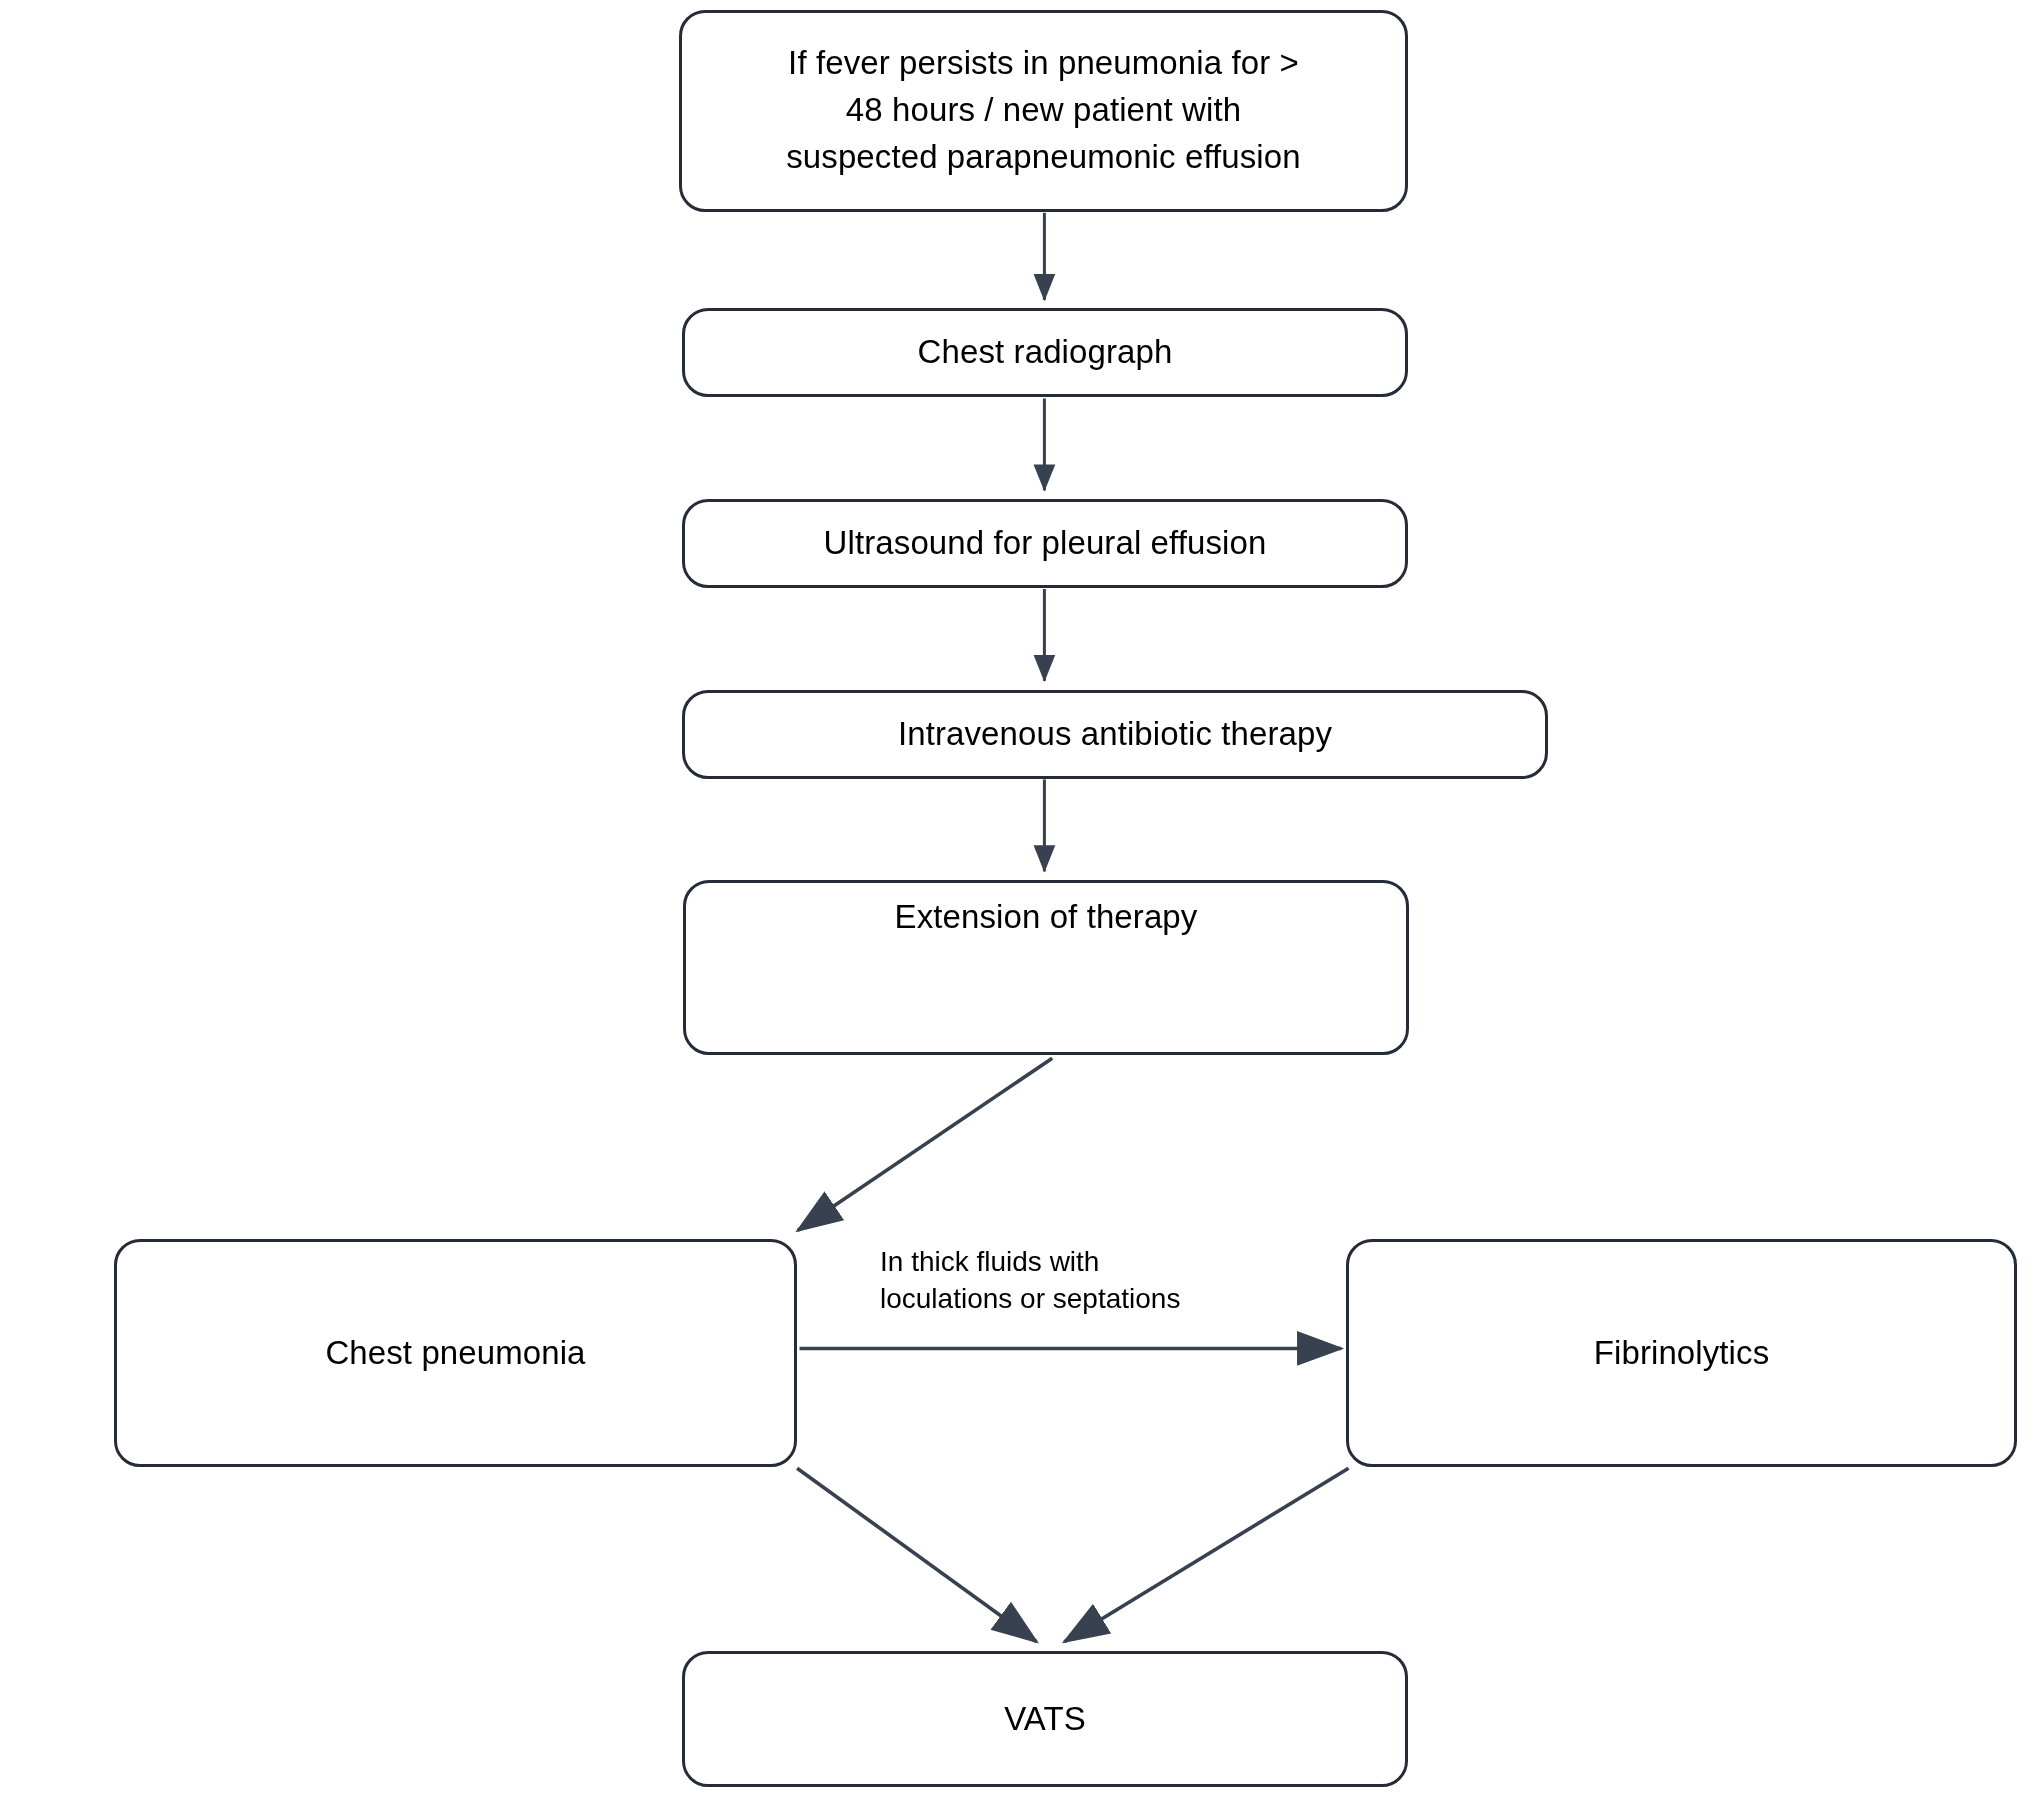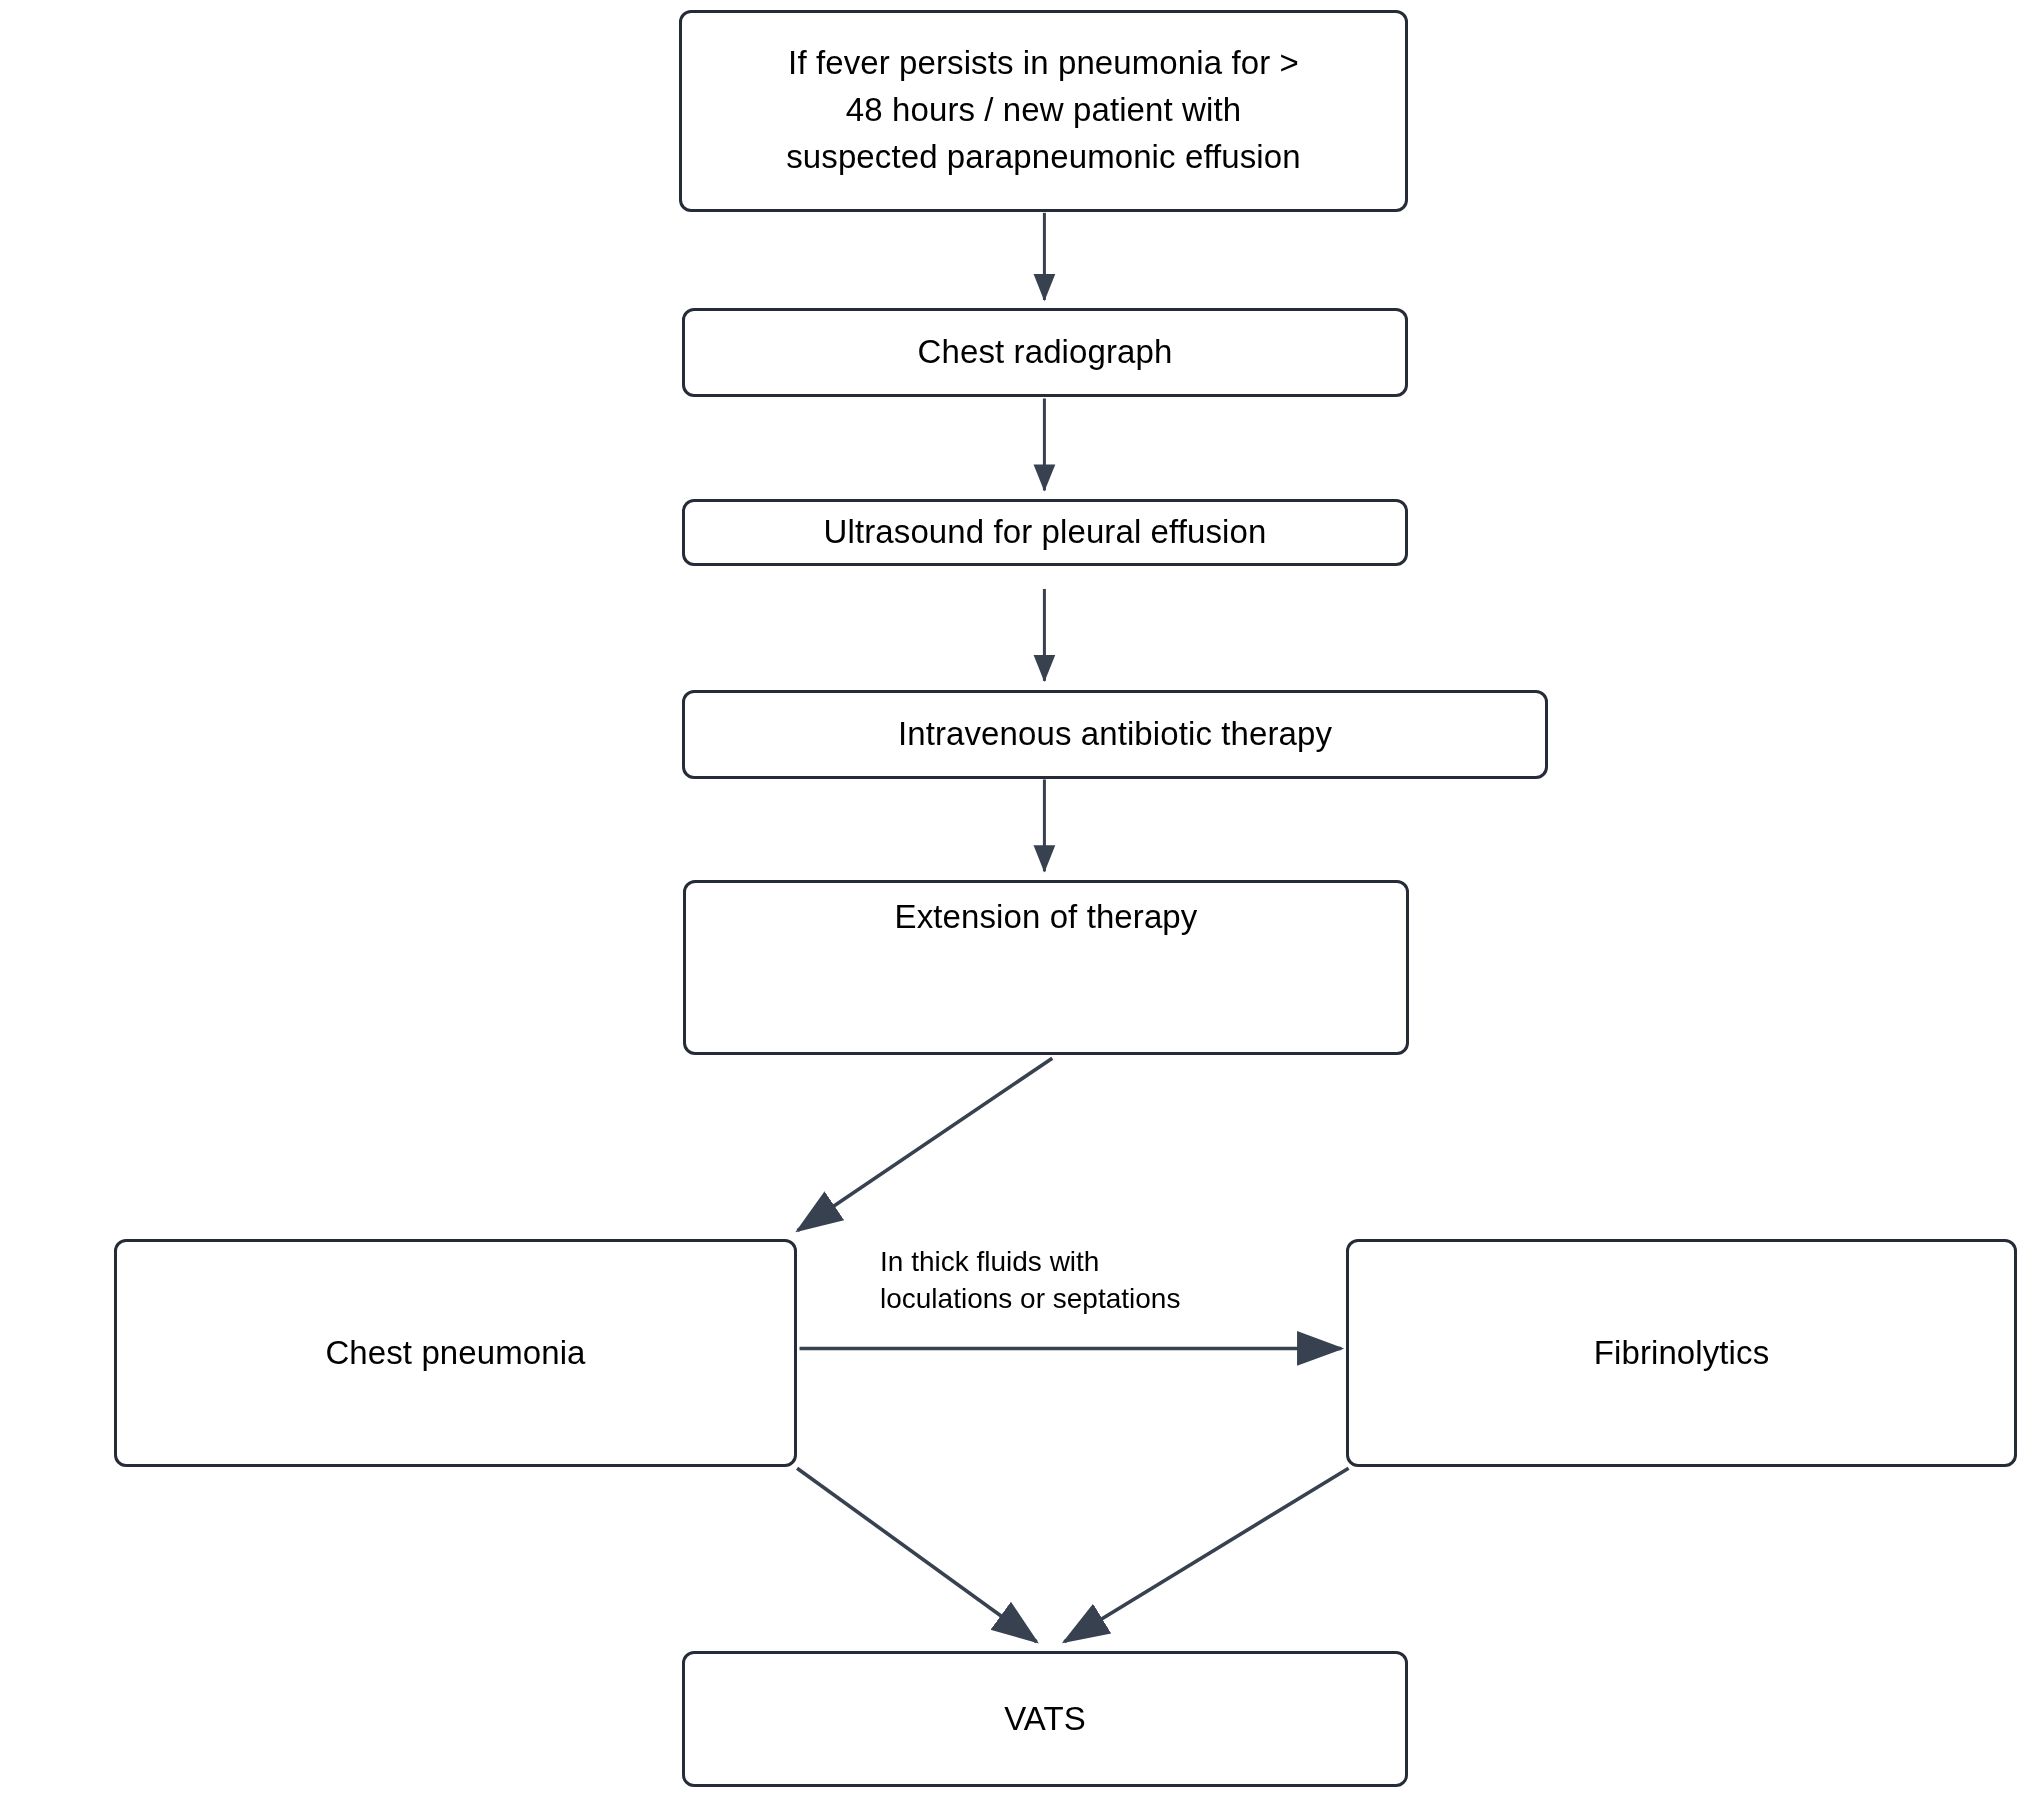--- a/index.html
+++ b/index.html
@@ -21,21 +21,21 @@
     top: 0;
     width: 2035px;
     height: 1805px;
     pointer-events: none;
   }
   .node {
     position: absolute;
     box-sizing: border-box;
     background: #ffffff;
     border: 3.6px solid #252c38;
-    border-radius: 12px;
+    border-radius: 26px;
     display: flex;
     align-items: center;
     justify-content: center;
     text-align: center;
   }
   .node-label {
     color: #000000;
     font-size: 33px;
     line-height: 1.42;
     font-weight: 400;
@@ -47,21 +47,21 @@
     position: absolute;
     color: #000000;
     font-size: 28px;
     line-height: 1.33;
     text-align: left;
     white-space: pre-line;
   }
   
   #node-start      { left: 679px; top: 9.7px;   width: 729px; height: 202px; }
   #node-cxr        { left: 682px; top: 308px;  width: 726px; height: 89px; }
-  #node-us         { left: 682px; top: 499px;  width: 726px; height: 67px; }
+  #node-us         { left: 682px; top: 499px;  width: 726px; height: 89px; }
   #node-iv         { left: 682px; top: 690px; width: 866px; height: 89px; }
   #node-ext        { left: 683px; top: 880px; width: 726px; height: 175px; align-items: flex-start; }
   #node-ext .node-label { padding-top: 11px; }
   #node-drain      { left: 114px;  top: 1239px; width: 683px; height: 228px; }
   #node-fibrin     { left: 1346px; top: 1239px; width: 671px; height: 228px; }
   #node-vats       { left: 682px; top: 1651px; width: 726px; height: 136px; }
   
   #edge-label-effusion { left: 11px;   top: 1123px; width: 889px; text-align: left; }
   #edge-label-thick    { left: 880px; top: 1243px; width: 435px; }
 </style>

